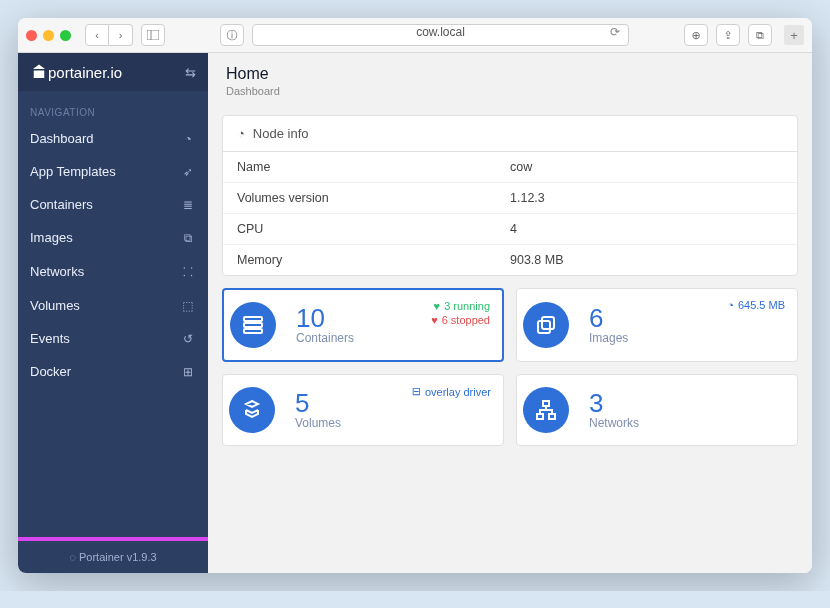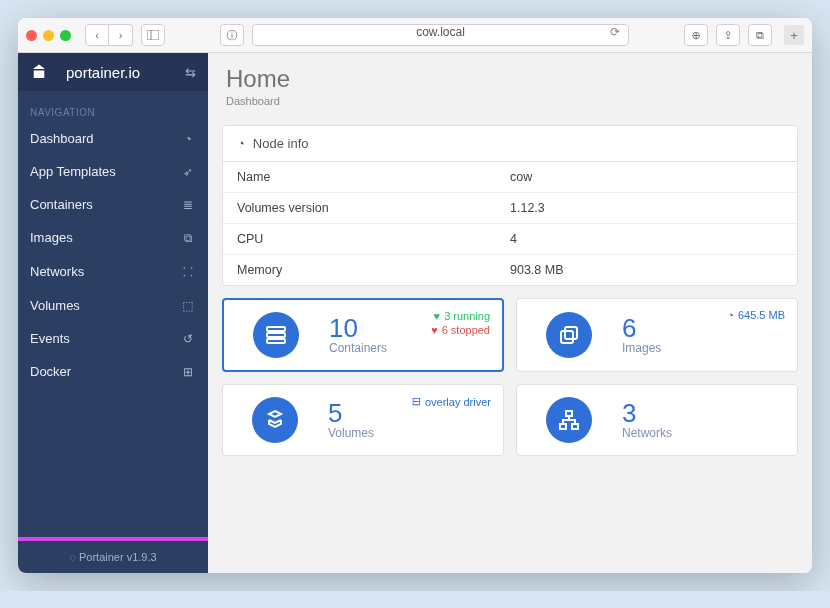--- a/index.html
+++ b/index.html
@@ -28,43 +28,43 @@
 .nav-group .bbtn:first-child{border-radius:4px 0 0 4px}
 .nav-group .bbtn:last-child{border-radius:0 4px 4px 0;border-left:none}
 .sq{width:24px}
 .url{flex:1;display:flex;align-items:flex-start;justify-content:center;position:relative;font-size:12px;color:#555}
 .url .ref{position:absolute;right:8px;color:#8a8a8a}
 .tabplus{width:20px;height:20px;background:#e5e5e5;color:#777;border-radius:2px;display:flex;align-items:center;justify-content:center;font-size:13px;margin-left:4px}
 
 
 .app{display:flex;min-height:520px;background:var(--page)}
 .sidebar{width:190px;background:var(--sidebar);color:#cdd6e6;display:flex;flex-direction:column;font-size:13px}
-.brand{display:flex;align-items:center;gap:18px;padding:10px 12px;background:var(--sidebar-dk);color:#fff;font-size:15px}
+.brand{display:flex;align-items:center;gap:0;padding:10px 12px;background:var(--sidebar-dk);color:#fff;font-size:15px}
 .brand .logo{width:18px;height:18px}
 .brand .title{flex:1}
 .brand .tog{color:#9fb0d0;font-size:13px}
 .nav-label{color:#6b7fa6;font-size:10px;letter-spacing:.5px;padding:16px 12px 4px;text-transform:uppercase}
 .nitem{display:flex;align-items:center;justify-content:space-between;padding:9px 12px;cursor:pointer;color:#e8edf7}
 .nitem .ico{width:16px;text-align:center;color:#9fb0d0;font-size:12px}
 .sfoot{margin-top:auto;text-align:center;padding:10px;font-size:11px;color:#9fb0d0;border-top:4px solid #d946ef}
 
 .main{flex:1;display:flex;flex-direction:column}
 .page-head{padding:12px 18px 10px}
-.page-head h1{margin:0;font-size:24px;color:#737373;font-weight:500}
+.page-head h1{margin:0;font-size:16px;color:#0f172a;font-weight:500}
 .page-head .sub{font-size:11px;color:#888;margin-top:2px}
 
 .card{background:#fff;border:1px solid var(--card-border);border-radius:4px;margin:8px 14px}
 .card-head{display:flex;align-items:center;gap:8px;padding:10px 14px;color:#555;font-size:13px;border-bottom:1px solid var(--card-border)}
 .row{display:flex;padding:8px 14px;font-size:12.5px;color:#444;border-bottom:1px solid #f0f0f0}
 .row:last-child{border-bottom:none}
 .row .k{flex:1}
 .row .v{flex:1}
 
 .tiles{display:grid;grid-template-columns:1fr 1fr;gap:12px;margin:4px 14px 14px}
-.tile{background:#fff;border:1px solid var(--card-border);border-radius:4px;padding:12px 29px;display:flex;align-items:center;gap:30px;position:relative;min-height:72px}
+.tile{background:#fff;border:1px solid var(--card-border);border-radius:4px;padding:12px 6px;display:flex;align-items:center;gap:20px;position:relative;min-height:72px}
 .tile.sel{border:2px solid var(--accent)}
 .ticon{width:46px;height:46px;border-radius:50%;background:var(--accent);display:flex;align-items:center;justify-content:center;color:#fff}
 .tnum{font-size:26px;color:var(--accent);font-weight:500;line-height:1}
 .tlab{font-size:12px;color:#7f8fb0}
 .tmeta{position:absolute;right:12px;top:10px;font-size:11px;text-align:right}
 .tmeta .g{color:var(--green);display:flex;align-items:center;gap:4px;justify-content:flex-end}
 .tmeta .r{color:var(--red);display:flex;align-items:center;gap:4px;justify-content:flex-end;margin-top:2px}
 .tmeta .b{color:var(--accent);display:flex;align-items:center;gap:4px;justify-content:flex-end}
 svg{display:block}
 </style>

